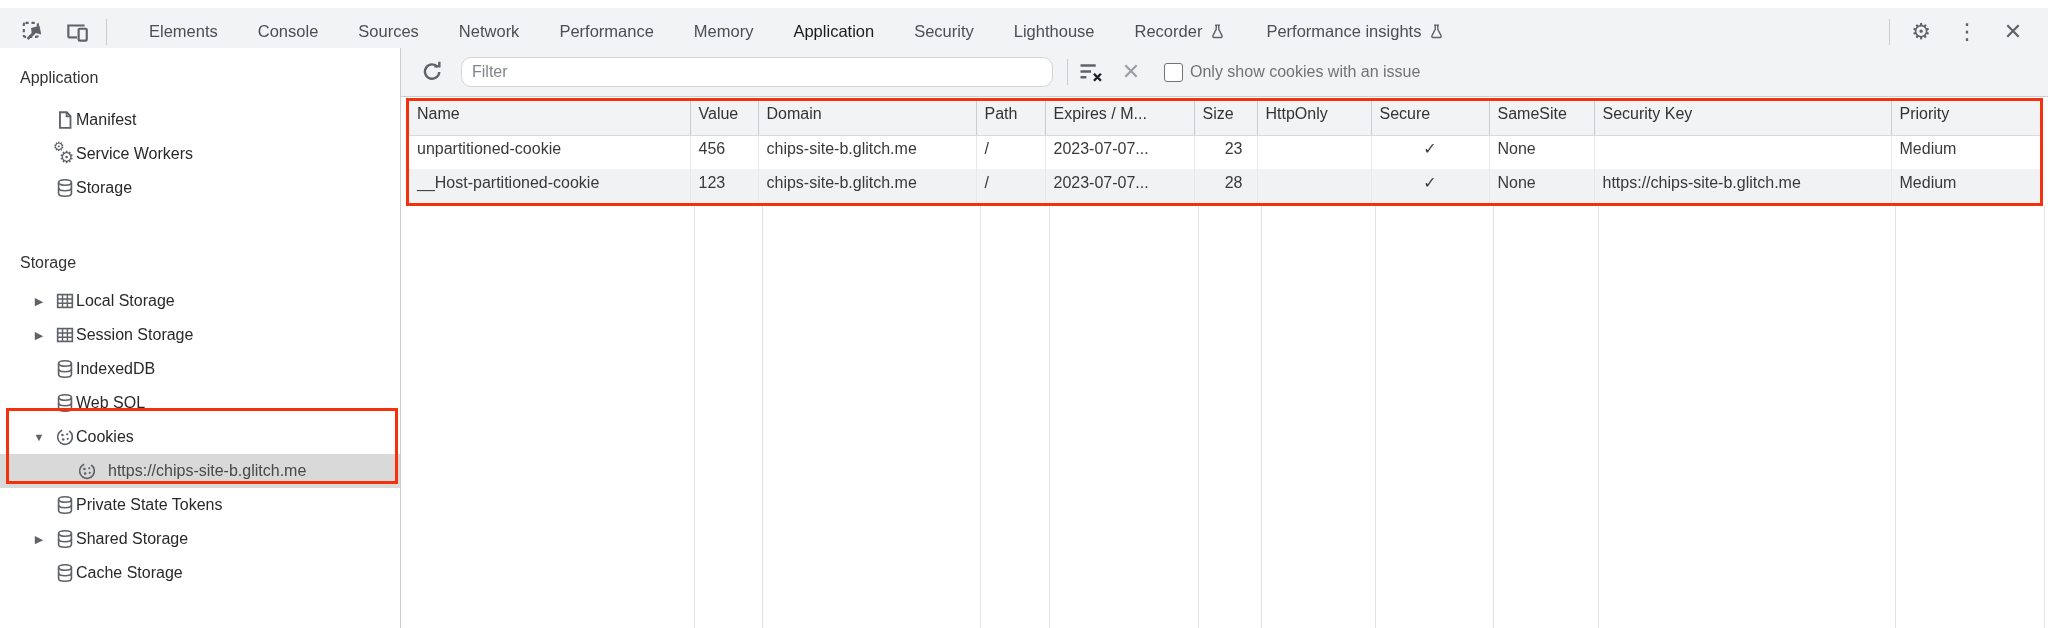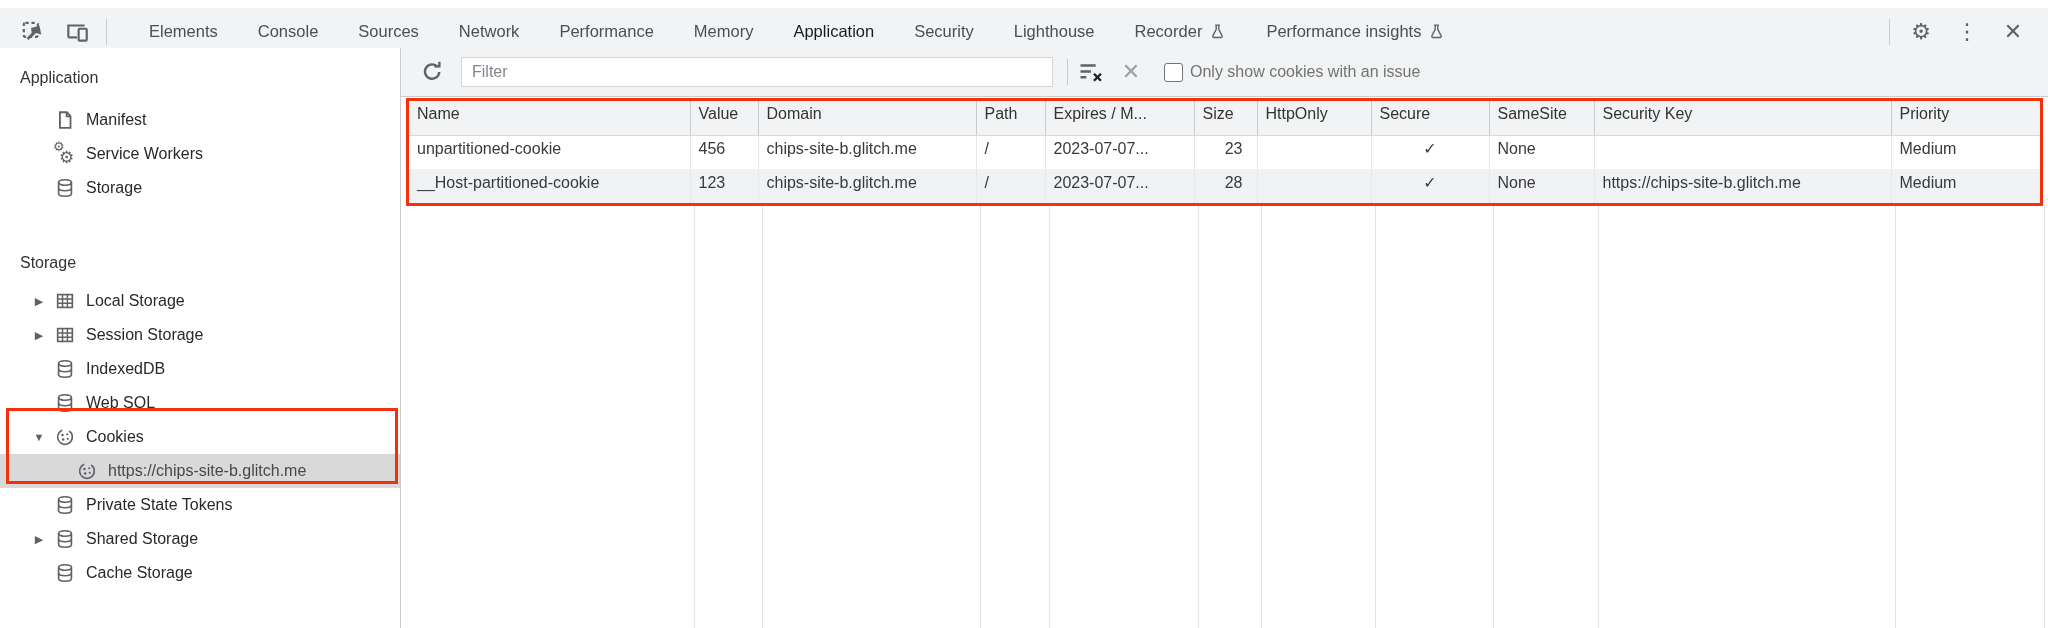--- a/index.html
+++ b/index.html
@@ -28,38 +28,38 @@
   .sidebar { position:absolute; left:0; top:48px; width:401px; bottom:0;
              background:#fff; border-right:1px solid #ccc; font-size:16px; }
   .section-title { height:34px; line-height:34px; padding-left:20px; color:#333; }
   .section-title.first { margin-top:13px; margin-bottom:8px; }
   .section-title.second { margin-top:41px; margin-bottom:4px; }
   .tree-row { position:relative; height:34px; display:flex; align-items:center; color:#28292b; }
   .tree-row .expander { position:absolute; left:30px; width:18px; text-align:center;
                         font-size:11px; color:#5f6368; }
   .tree-row .t-icon { position:absolute; left:52px; width:26px; height:26px;
                       display:flex; align-items:center; justify-content:center; }
-  .tree-row .t-label { position:absolute; left:86px; white-space:nowrap; }
+  .tree-row .t-label { position:absolute; left:76px; white-space:nowrap; }
   .tree-row.child .t-icon { left:74px; }
   .tree-row.child .t-label { left:108px; }
   .tree-row.selected { background:#d9d9d9; color:#47484a; }
   .sidebar-annotation { position:absolute; left:6px; top:360px; width:392px; height:76px;
                         border:3px solid #f3320d; pointer-events:none; z-index:5; }
 
   
   .sw-gears { position:relative; width:26px; height:26px; }
   .sw-gears .g1 { position:absolute; left:1px; top:-2px; font-size:13px; color:#5f6368; }
   .sw-gears .g2 { position:absolute; left:7px; top:6px; font-size:17px; color:#5f6368; }
 
   
   .main { position:absolute; left:401px; top:48px; right:0; bottom:0; background:#fff; }
   .toolbar { position:absolute; left:0; top:0; right:0; height:49px; background:#f1f3f4;
              border-bottom:1px solid #cacdd1; display:flex; align-items:center; }
   .filter-input { margin-left:14px; width:592px; height:30px; border:1px solid #d5d5d5;
-                  border-radius:0; background:#fff; font-size:16px; padding:12px 10px;
+                  border-radius:10px; background:#fff; font-size:16px; padding:12px 10px;
                   color:#202124; font-family:"Liberation Sans", sans-serif; }
   .filter-input::placeholder { color:#80868b; }
   .toolbar .vsep { margin-left:14px; }
   .checkbox { margin-left:18px; width:19px; height:19px; border:1.5px solid #707579;
               border-radius:3px; background:#fff; }
   .checkbox-label { margin-left:7px; font-size:16px; color:#737373; white-space:nowrap; }
 
   
   .grid-line { position:absolute; width:1px; top:158px; bottom:0; background:#e2e3e5; }
 

